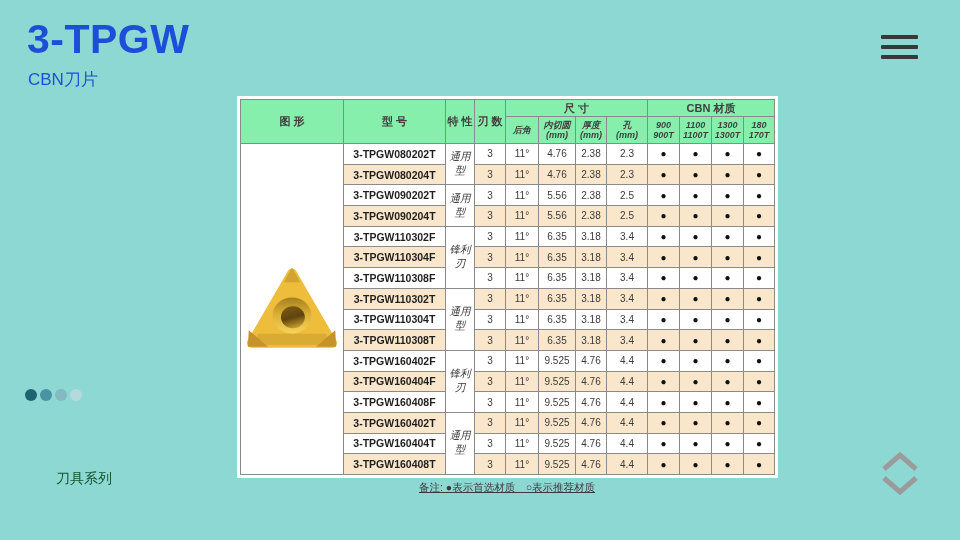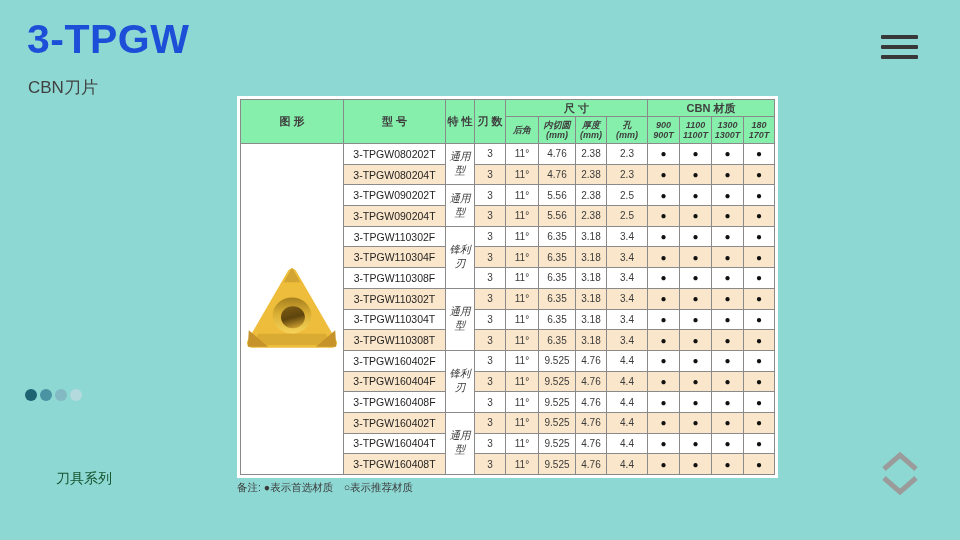--- a/index.html
+++ b/index.html
@@ -1,43 +1,43 @@
 <!DOCTYPE html>
 <html><head>
 <meta charset="utf-8">
 <style>
   * { margin:0; padding:0; box-sizing:border-box; }
   html,body { width:960px; height:540px; overflow:hidden; }
   body { font-family:"Liberation Sans","DejaVu Sans",sans-serif; background:#8ED8D4; position:relative; }
 
   .page-title { position:absolute; left:27px; top:16px; font-size:41px; font-weight:bold; color:#1d4ed8; letter-spacing:0.5px; }
-  .page-subtitle { position:absolute; left:28px; top:76px; font-size:17px; color:#404040; }
+  .page-subtitle { position:absolute; left:28px; top:68px; font-size:17px; color:#1d4ed8; }
 
   .menu-btn { position:absolute; left:881px; top:35px; width:37px; height:24px; cursor:pointer; display:flex; flex-direction:column; justify-content:space-between; }
   .menu-btn .bar { width:100%; height:4px; background:#383838; border-radius:1px; }
 
   .panel { position:absolute; left:237px; top:96px; background:#ffffff; padding:3px; }
 
   table.spec { border-collapse:collapse; table-layout:fixed; width:534px; border:1px solid #5a5a5a; }
   table.spec th, table.spec td { border:1px solid #8A8A8A; text-align:center; vertical-align:middle; padding:0; overflow:hidden; color:#3a3a3a; background:#ffffff; }
   table.spec thead th { background:#86efac; font-weight:bold; font-size:11px; color:#3f3f3f; }
   table.spec thead tr.group-row { height:17px; }
   table.spec thead tr.sub-row { height:27px;font-style:italic; }
   table.spec thead th.sub { font-size:9px; line-height:1.15; white-space:pre-line; font-weight:bold; }
   table.spec tbody tr { height:20.7px; }
   table.spec tbody tr.stripe td { background:#FAE6CA; }
-  table.spec td.model { font-weight:normal; font-size:10.5px; color:#1f1f1f; }
+  table.spec td.model { font-weight:bold; font-size:10.5px; color:#1f1f1f; }
   table.spec td { font-size:10px; }
   table.spec td.feature { background:#ffffff !important; font-size:10.5px;font-style:italic; }
   table.spec td.img-cell { background:#ffffff !important; }
   table.spec td.dot { font-size:10px; color:#111; }
 
   .insert-svg { width:92px; height:86px; display:block; margin:0 auto; }
 
-  .table-note { position:absolute; left:237px; top:481px; width:540px; text-align:left; font-size:10.5px; color:#3a3a3a; }
+  .table-note { position:absolute; left:237px; top:481px; width:540px; text-align:center; font-size:10.5px; color:#3a3a3a;text-decoration:underline; }
 
   .pagination { position:absolute; left:25px; top:389px; display:flex; gap:3px; }
   .dot-ind { width:12px; height:12px; border-radius:50%; display:inline-block; cursor:pointer; }
 
   .series-label { position:absolute; left:56px; top:470px; font-size:14px; color:#14532d; }
 
   .scroll-ctrls { position:absolute; left:880px; top:451px; width:40px; display:flex; flex-direction:column; gap:3px; }
   .scroll-ctrls svg { display:block; cursor:pointer; }
 </style>
 </head>

